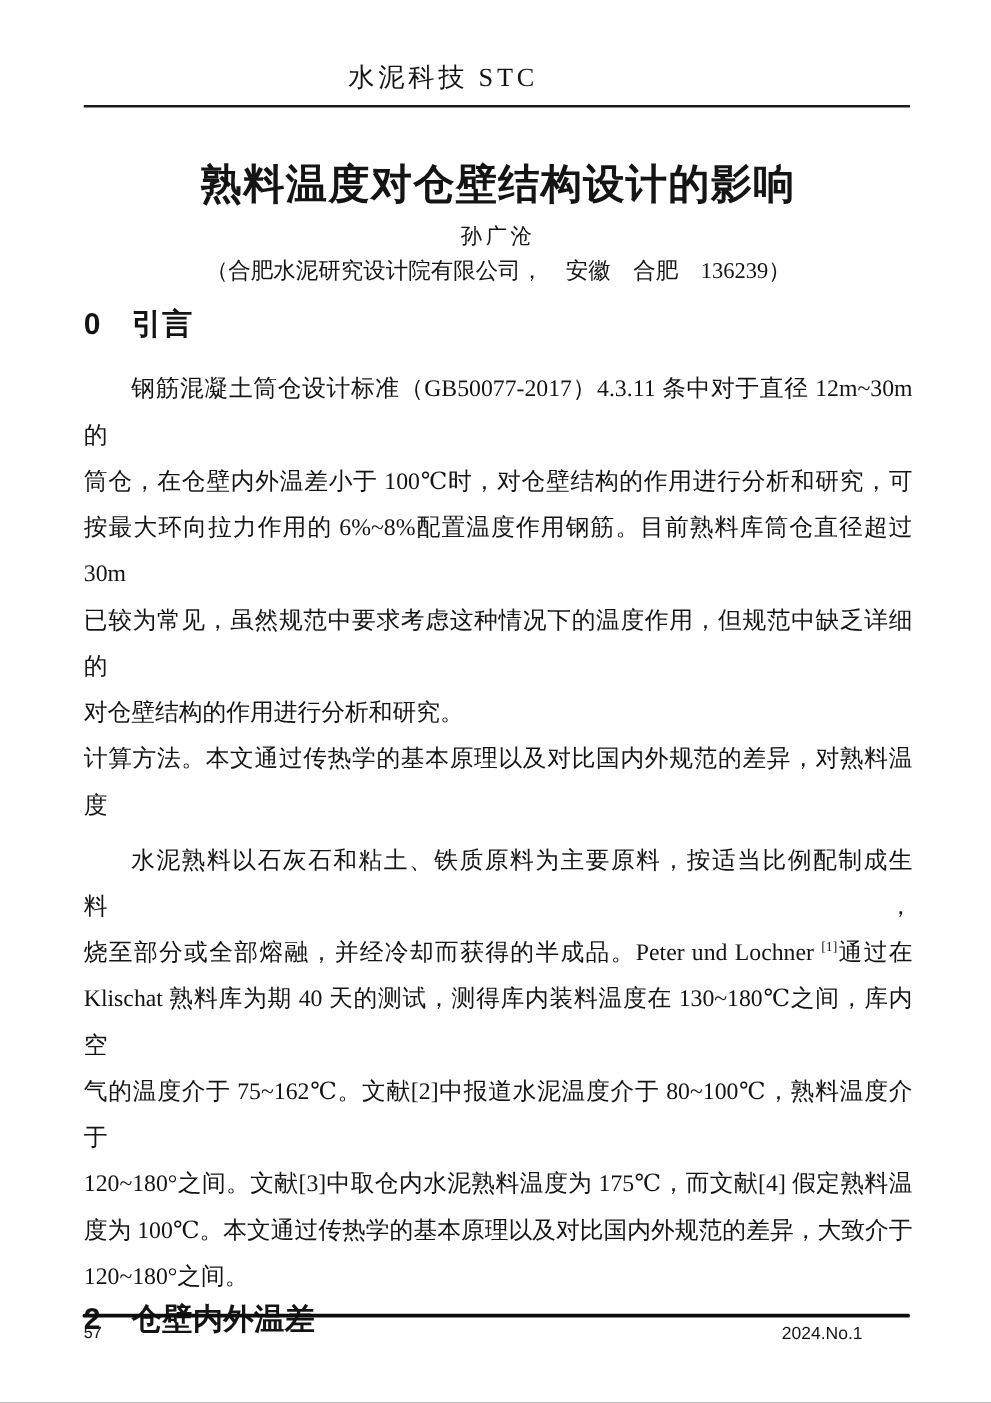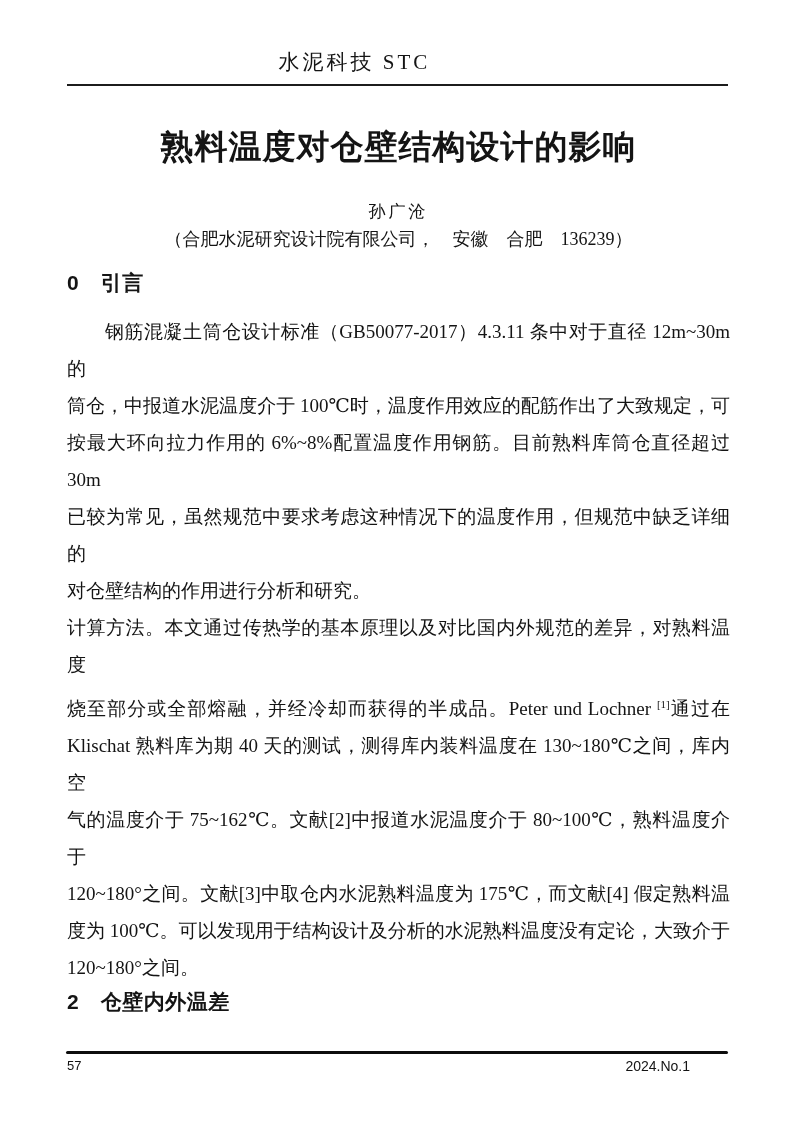--- a/index.html
+++ b/index.html
@@ -25,32 +25,32 @@
   }
   
   .content { position:absolute; top:0; left:67px; width:663px; }
   .title {
     margin:126px 0 0 0;
     font-family:"Liberation Sans","DejaVu Sans",sans-serif;
     font-weight:700; font-size:33px; line-height:42px;
     text-align:center; letter-spacing:1px;
   }
   .author {
-    margin:33px 0 0 0;
+    margin:10px 0 0 0;
     font-size:17px; line-height:21px; letter-spacing:3px;
     text-align:center;
   }
   .affiliation {
     margin:5px 0 0 0;
     font-size:18px; line-height:24px;
     text-align:center;
   }
   .sec-heading {
     font-family:"Liberation Sans","DejaVu Sans",sans-serif;
-    font-weight:700; font-size:21px; line-height:26px;
+    font-weight:700; font-size:24px; line-height:26px;
     letter-spacing:0.5px;
   }
   .sh0 { margin-top:19px; }
   .sh1 { margin-top:7px; }
   .sh2 { margin-top:3px; }
   .para { font-size:19px; line-height:37px; }
   .p0 { margin-top:7px; }
   .p1 { margin-top:7px; }
   .para .line {
     text-align:justify;
@@ -92,35 +92,36 @@
     <h1 class="title">熟料温度对仓壁结构设计的影响</h1>
 
     <div class="author">孙广沧</div>
 
     <div class="affiliation">（合肥水泥研究设计院有限公司，　安徽　合肥　136239）</div>
 
     <div>
       <h2 class="sec-heading sh0">0　引言</h2>
       <div class="para p0">
           <div class="line first">钢筋混凝土筒仓设计标准（GB50077-2017）4.3.11 条中对于直径 12m~30m 的</div>
-          <div class="line">筒仓，中报道水泥温度介于 100℃时，温度作用效应的配筋作出了大致规定，可</div>
+          <div class="line">筒仓，在仓壁内外温差小于 100℃时，对仓壁结构的作用进行分析和研究，可</div>
           <div class="line">按最大环向拉力作用的 6%~8%配置温度作用钢筋。目前熟料库筒仓直径超过 30m</div>
           <div class="line">已较为常见，虽然规范中要求考虑这种情况下的温度作用，但规范中缺乏详细的</div>
           <div class="line last">对仓壁结构的作用进行分析和研究。</div>
           <div class="line">计算方法。本文通过传热学的基本原理以及对比国内外规范的差异，对熟料温度</div>
         </div>
     </div>
 
     <div>
       <div class="para p1">
+          <div class="line first">水泥熟料以石灰石和粘土、铁质原料为主要原料，按适当比例配制成生料，</div>
           <div class="line"><span>烧至部分或全部熔融，并经冷却而获得的半成品。Peter und Lochner </span><sup class="cite">[1]</sup><span>通过在</span></div>
           <div class="line">Klischat 熟料库为期 40 天的测试，测得库内装料温度在 130~180℃之间，库内空</div>
           <div class="line">气的温度介于 75~162℃。文献[2]中报道水泥温度介于 80~100℃，熟料温度介于</div>
           <div class="line">120~180°之间。文献[3]中取仓内水泥熟料温度为 175℃，而文献[4] 假定熟料温</div>
-          <div class="line">度为 100℃。可以发现用于结构设计及分析的水泥熟料温度没有定论，大致介于</div>
+          <div class="line">度为 100℃。本文通过传热学的基本原理以及对比国内外规范的差异，大致介于</div>
           <div class="line last">120~180°之间。</div>
         </div>
     </div>
 
     <div>
       <h2 class="sec-heading sh2">2　仓壁内外温差</h2>
 
     </div>
 
   </div>

